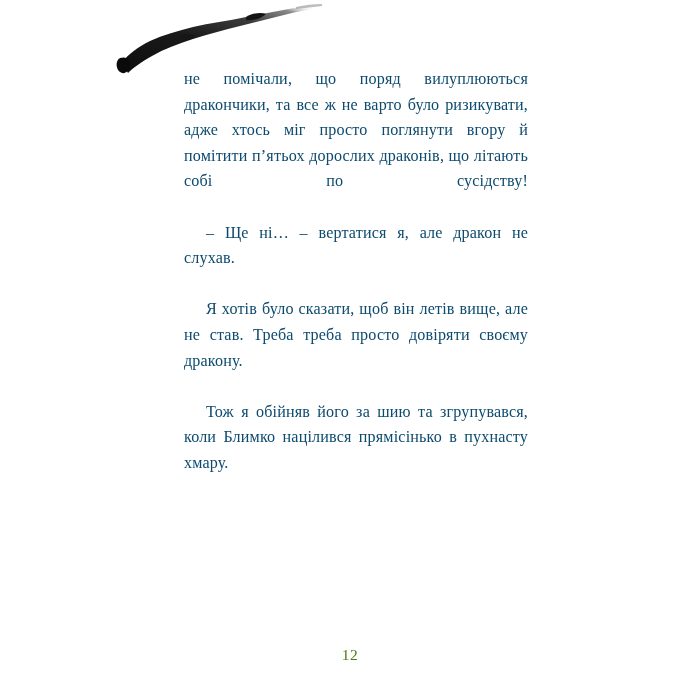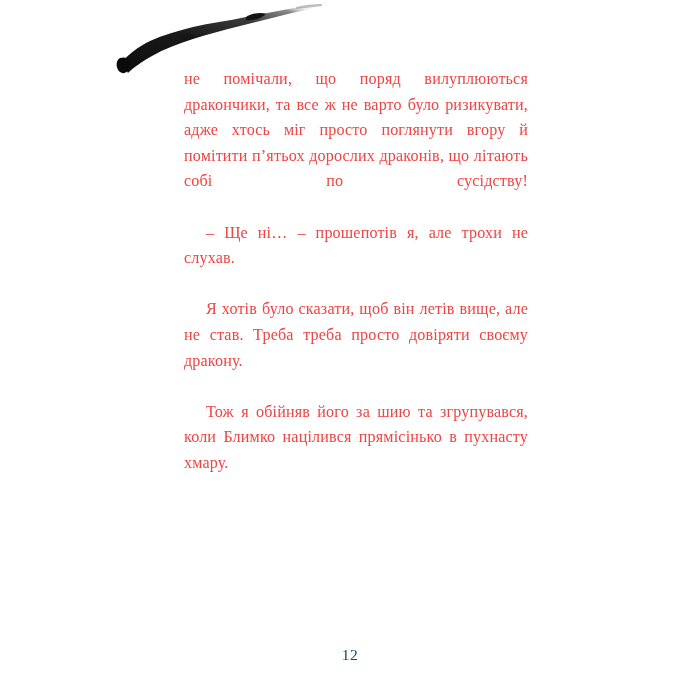--- a/index.html
+++ b/index.html
@@ -30,21 +30,21 @@
   .text-column {
     position: absolute;
     left: 184px;
     top: 66px;
     width: 344px;
   }
   .para {
     margin: 0;
     font-size: 16.1px;
     line-height: 25.6px;
-    color: #ef4444;
+    color: #0c4a6e;
     text-align: justify;
     text-indent: 22px;
     -webkit-hyphens: manual;
     hyphens: manual;
     letter-spacing: 0.01em;
   }
   .para.first {
     text-indent: 0;
   }
   
@@ -55,21 +55,21 @@
   }
 
   
   .folio {
     position: absolute;
     left: 0;
     top: 646px;
     width: 700px;
     text-align: center;
     font-size: 15.5px;
-    color: #0c4a6e;
+    color: #4d7c0f;
     letter-spacing: 0.04em;
   }
 </style>
 </head>
 <body>
 
 <div class="page">
 
   <svg class="ornament" viewBox="0 0 700 80" preserveAspectRatio="none" aria-hidden="true">
     <defs>
@@ -99,21 +99,21 @@
     <path d="M120,58 C 126,56 131,59 130,65 C 129,72 124,75 120,72 C 116,69 115,61 120,58 Z" fill="#0a0a0a"></path>
 
     <path d="M180,36 C 186,33 192,33 195,36 C 192,40 185,41 180,39 Z" fill="#161616"></path>
     <path d="M246,17 C 253,13 261,12 266,14 C 261,19 252,21 246,20 Z" fill="#141414"></path>
 
     <path d="M296,7 C 304,5 314,4 322,4 L 322,6 C 314,7 304,8 296,9 Z" fill="#9a9a9a" opacity="0.65"></path>
   </svg>
 
   <div class="text-column">
     <p class="para first">не помічали, що поряд вилуплюються дракончики, та все ж не варто було ризикувати, адже хтось міг просто поглянути вгору й помітити п’ятьох дорослих драконів, що літають собі по сусідству!</p>
-    <p class="para">– Ще ні… – прошепотів я, але трохи не слухав.</p>
+    <p class="para">– Ще ні… – вертатися я, але дракон не слухав.</p>
     <p class="para">Я хотів було сказати, щоб він летів вище, але не став. Треба треба просто довіряти своєму дракону.</p>
     <p class="para">Тож я обійняв його за шию та згрупувався, коли Блимко націлився прямісінько в пухнасту хмару.</p>
 
   </div>
 
   <div class="folio">12</div>
 
 </div>
 
 </body></html>

